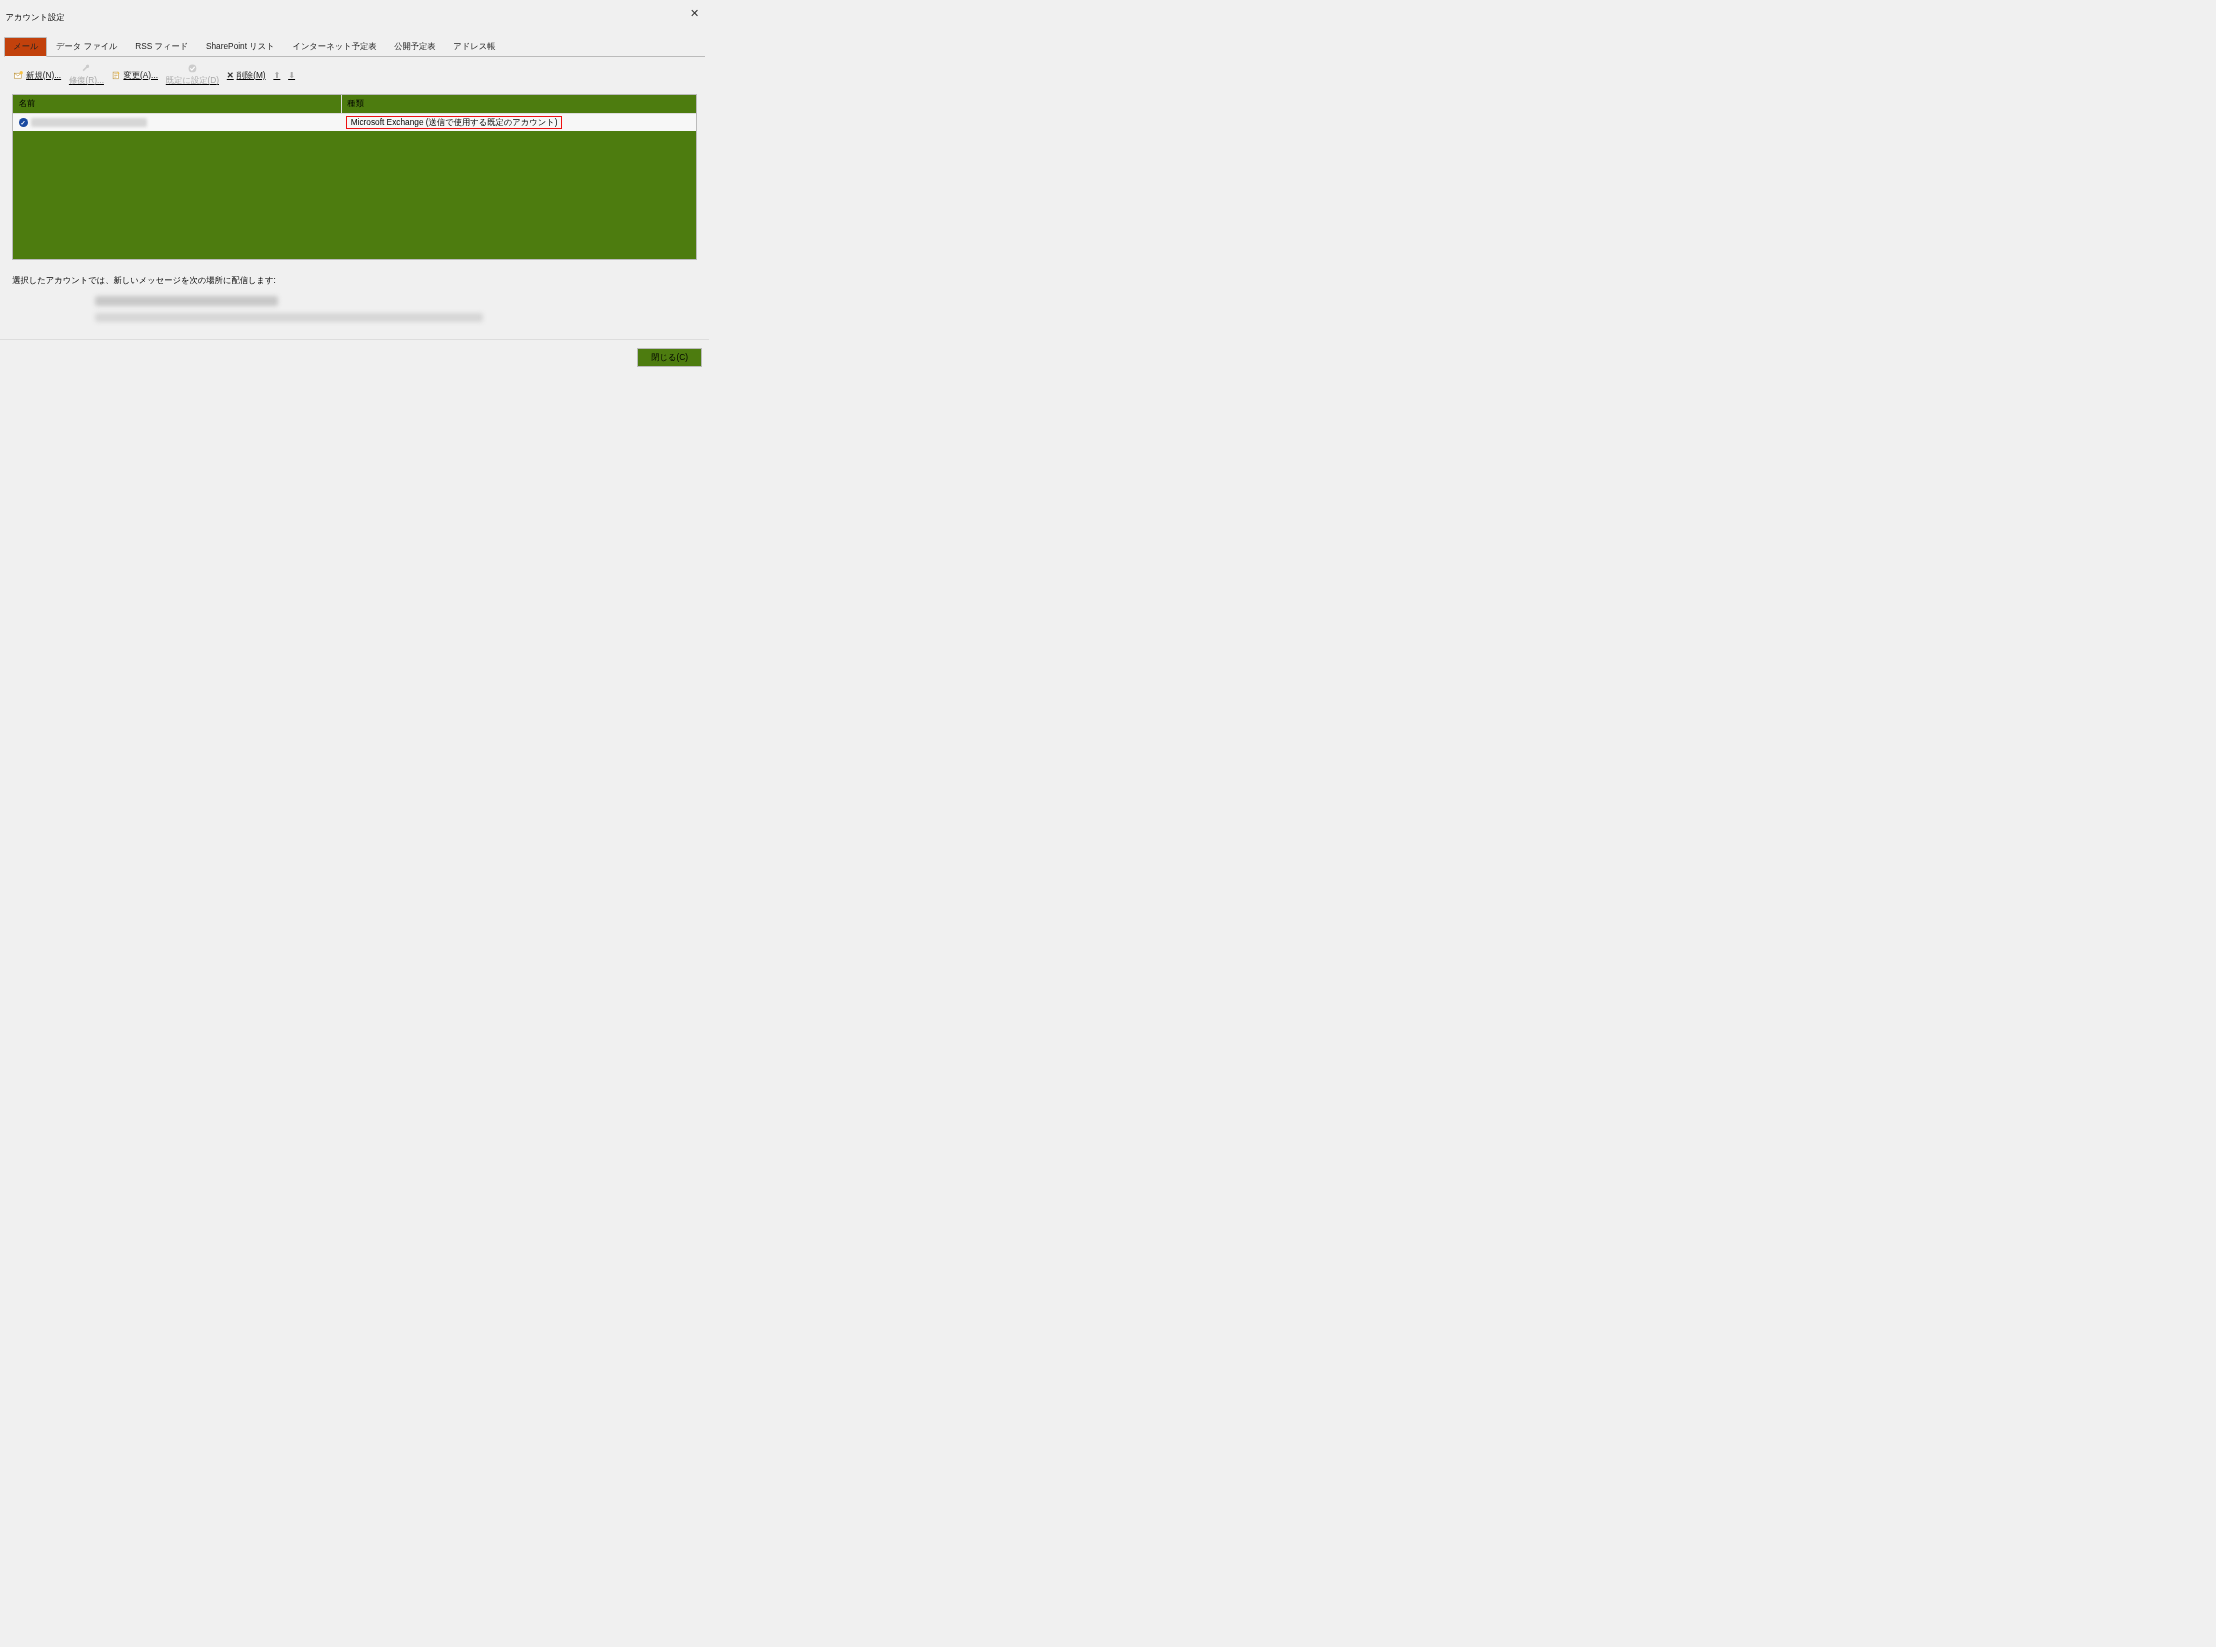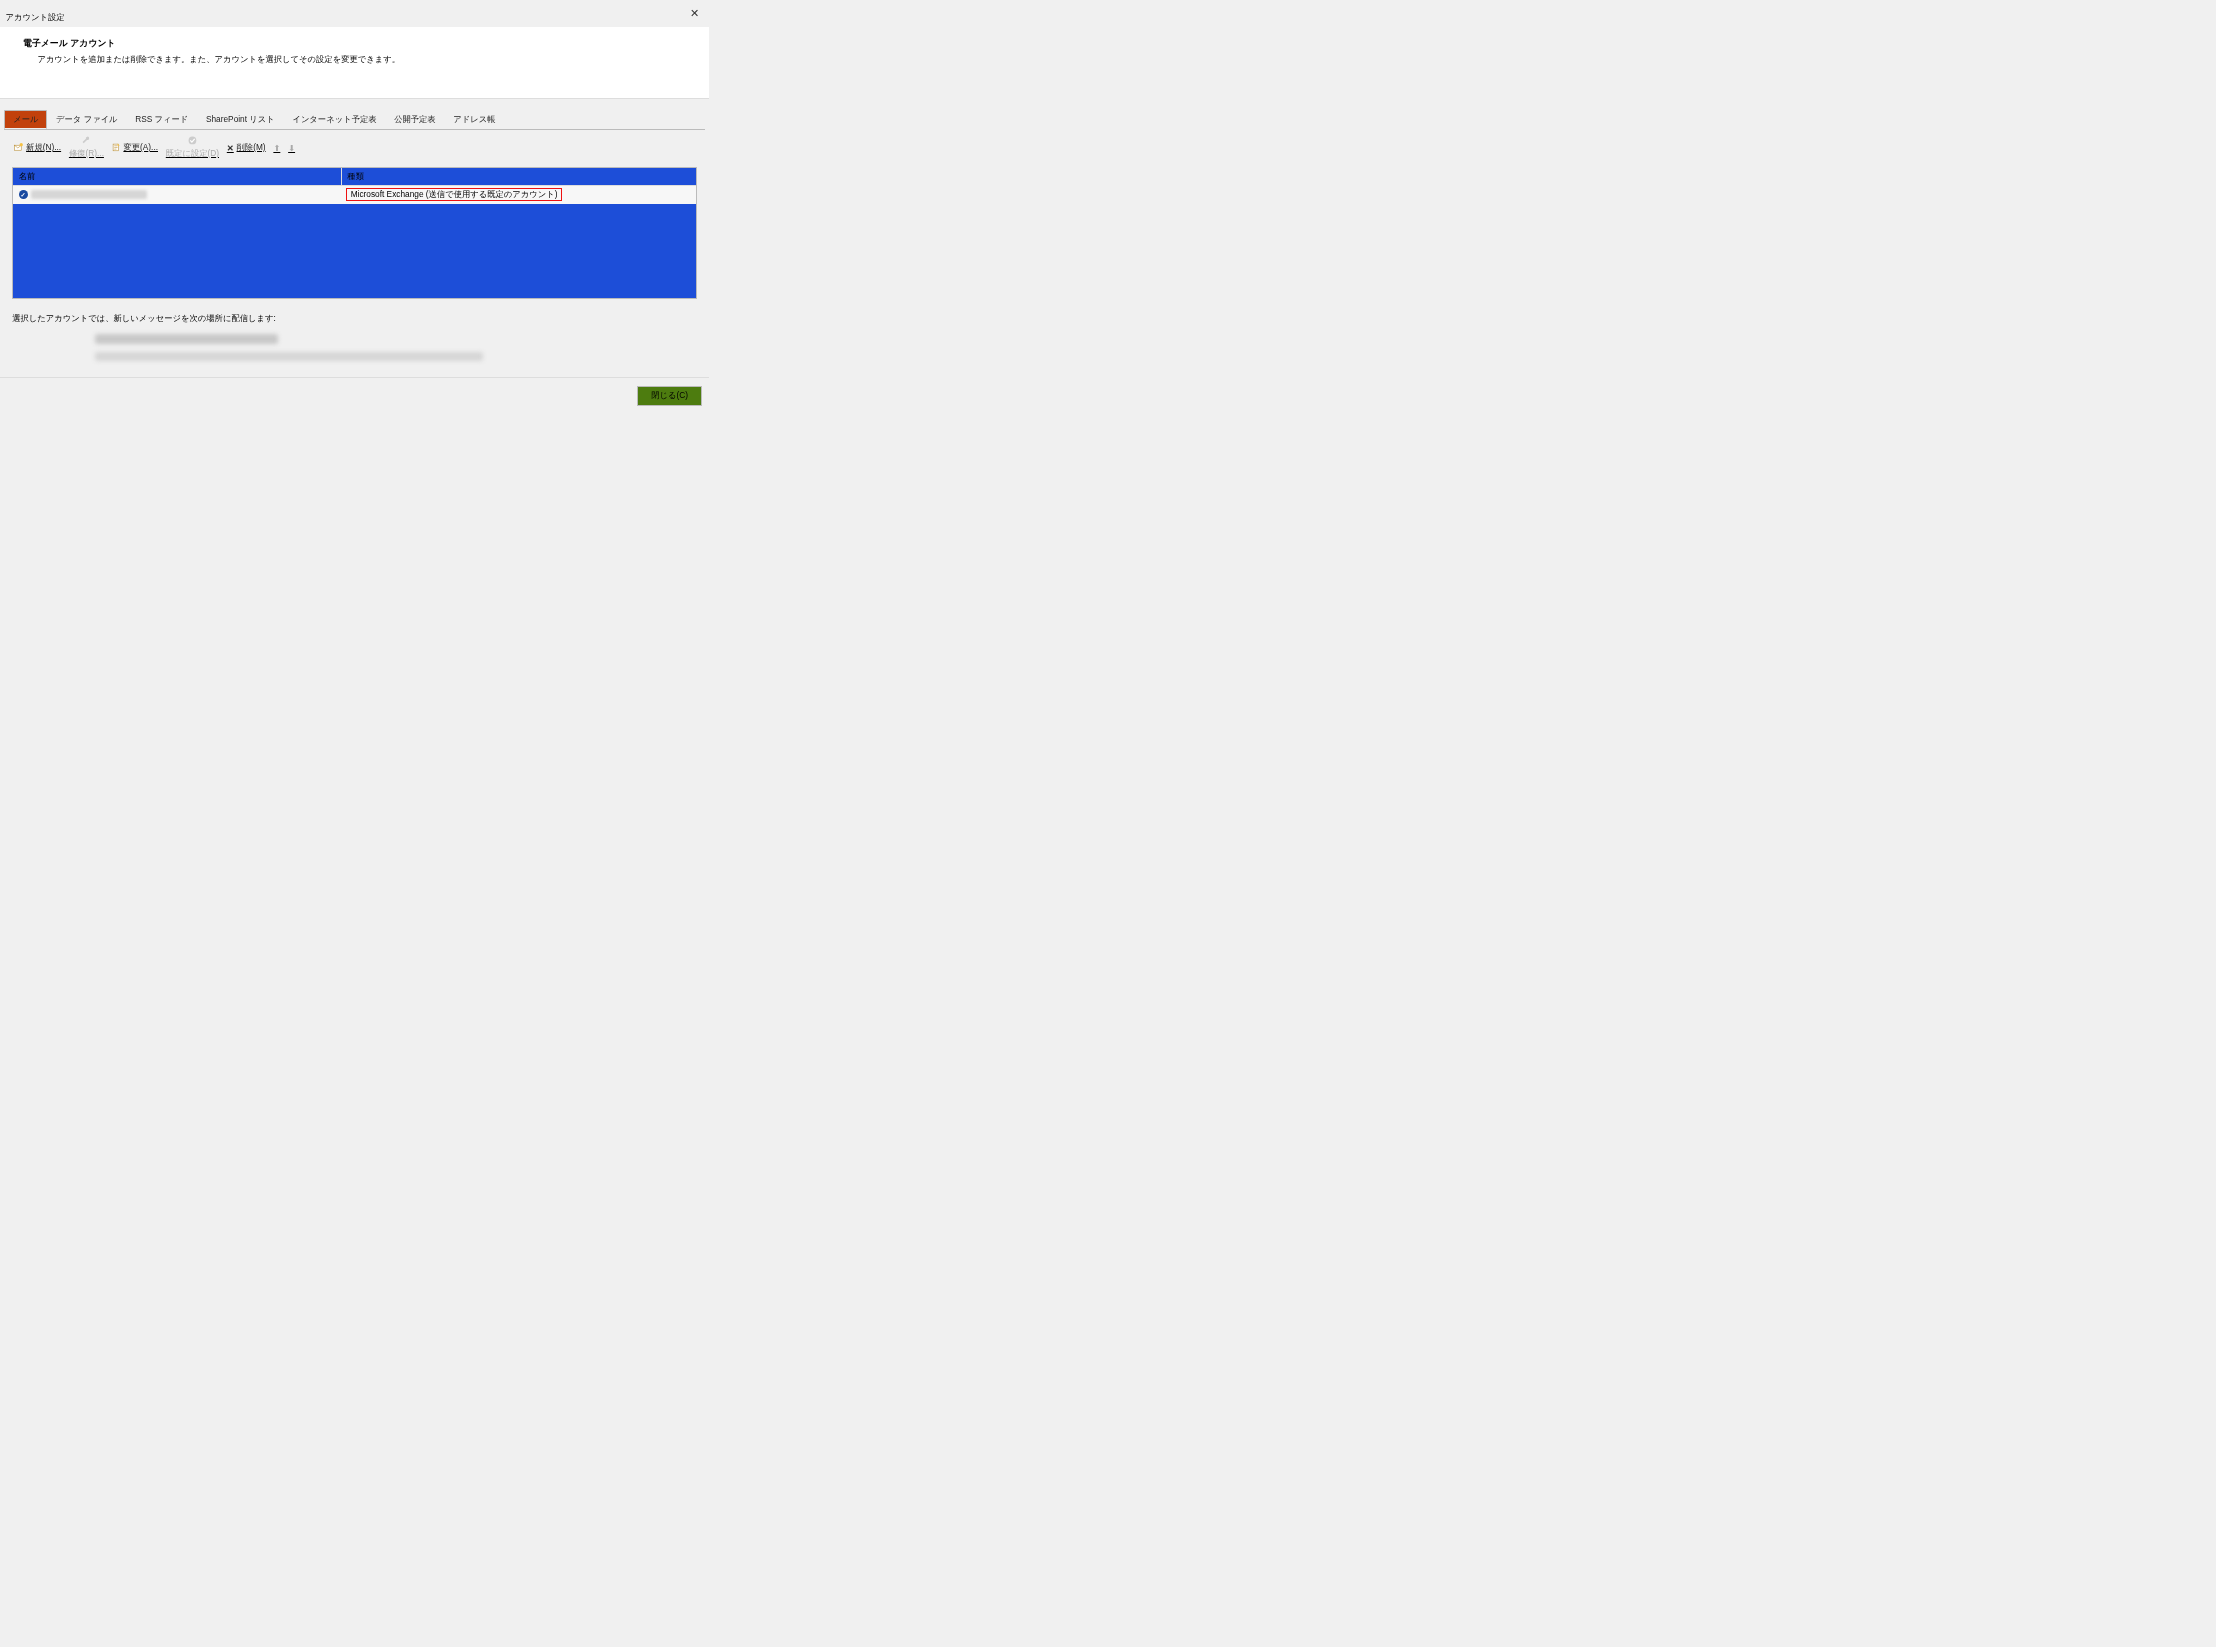--- a/index.html
+++ b/index.html
@@ -78,22 +78,22 @@
       align-items: center;
       gap: 2.8px;
       cursor: pointer;
       color: #222;
     }
     .tool.disabled { color: #aaa; cursor: default; flex-direction: column; }
     .icon-svg { width: 8.9px; height: 8.9px; display: inline-block; }
     .list-frame {
       margin: 2.2px 12.2px 0 12.2px;
       border: 0.6px solid #bbb;
-      background: #1d4ed8;
-      height: 132px;
+      background: #4d7c0f;
+      height: 166px;
       overflow: hidden;
     }
     .list-header {
       display: flex;
       border-bottom: 0.6px solid #ddd;
       font-size: 8.3px;
     }
     .col-name { width: 48%; padding: 3.3px 5.5px; }
     .col-type { flex: 1; padding: 3.3px 5.5px; border-left: 0.6px solid #ddd; }
     .list-row {
@@ -164,24 +164,20 @@
 </head>
 <body>
 
 <div class="window">
 
   <div class="titlebar">
     <div class="titlebar-title">アカウント設定</div>
     <div class="close-x">✕</div>
   </div>
 
-  <div class="intro">
-    <div class="intro-heading">電子メール アカウント</div>
-    <div class="intro-desc">アカウントを追加または削除できます。また、アカウントを選択してその設定を変更できます。</div>
-  </div>
 
   <div class="tabs">
     <div class="tab active">メール</div>
     <div class="tab">データ ファイル</div>
     <div class="tab">RSS フィード</div>
     <div class="tab">SharePoint リスト</div>
     <div class="tab">インターネット予定表</div>
     <div class="tab">公開予定表</div>
     <div class="tab">アドレス帳</div>
   </div>

